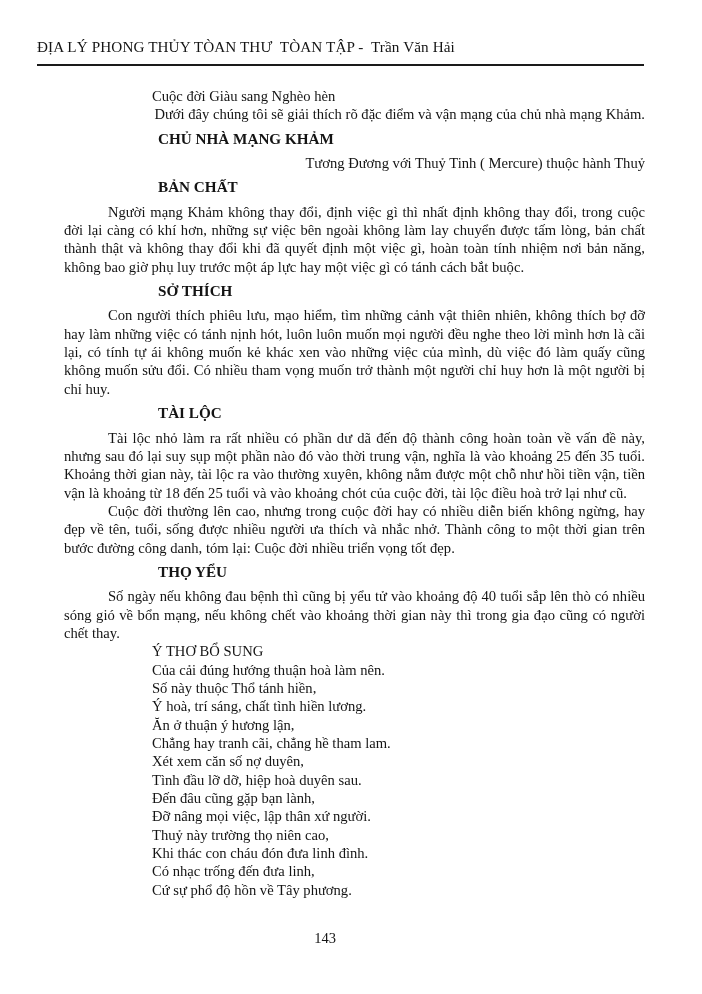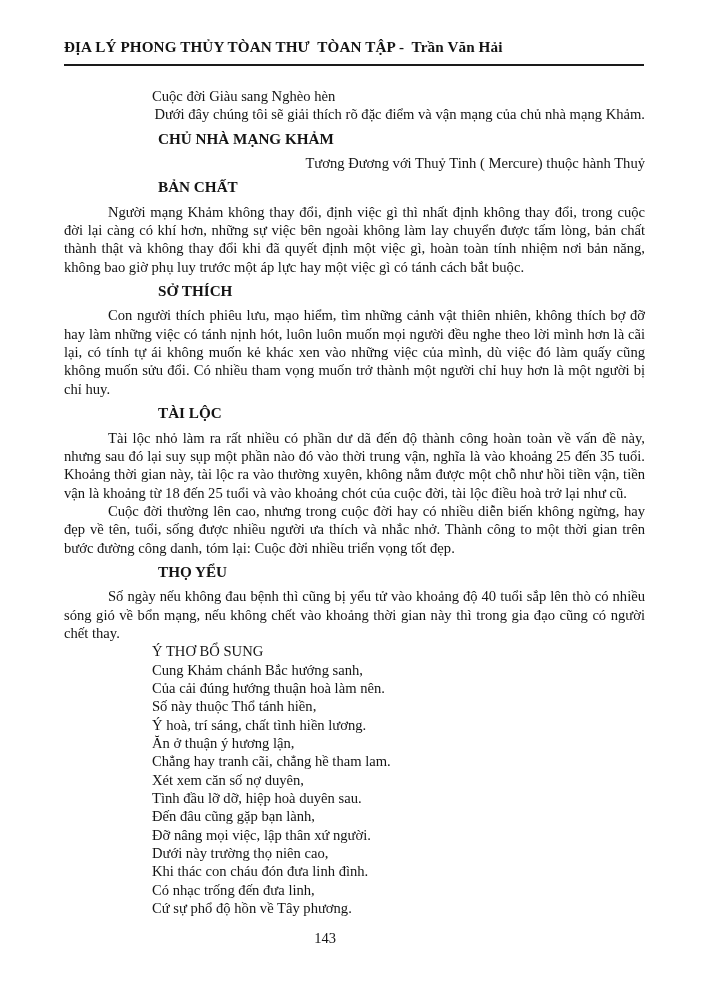--- a/index.html
+++ b/index.html
@@ -11,22 +11,21 @@
     position: relative;
     width: 702px;
     height: 994px;
     background: #ffffff;
     color: #141414;
     font-family: "Liberation Serif", "DejaVu Serif", serif;
     overflow: hidden;
     box-sizing: border-box;
   }
   .page-header {
-    padding: 38px 58px 0 64px;
-    font-weight: bold;
+    padding: 38px 58px 0 37px;
   }
   .header-title {
     font-size: 15.2px;
     line-height: 17px;
     letter-spacing: 0.1px;
     white-space: pre;
   }
   .header-rule {
     margin-top: 9px;
     border: 0;
@@ -104,31 +103,30 @@
 
     <h2 class="section-heading">TÀI LỘC</h2>
     <p class="para">Tài lộc nhỏ làm ra rất nhiều có phần dư dã đến độ thành công hoàn toàn về vấn đề này, nhưng sau đó lại suy sụp một phần nào đó vào thời trung vận, nghĩa là vào khoảng 25 đến 35 tuổi. Khoảng thời gian này, tài lộc ra vào thường xuyên, không nằm được một chỗ như hồi tiền vận, tiền vận là khoảng từ 18 đến 25 tuổi và vào khoảng chót của cuộc đời, tài lộc điều hoà trở lại như cũ.</p>
 
     <p class="para">Cuộc đời thường lên cao, nhưng trong cuộc đời hay có nhiều diễn biến không ngừng, hay đẹp về tên, tuổi, sống được nhiều người ưa thích và nhắc nhở. Thành công to một thời gian trên bước đường công danh, tóm lại: Cuộc đời nhiều triển vọng tốt đẹp.</p>
 
     <h2 class="section-heading">THỌ YỂU</h2>
     <p class="para">Số ngày nếu không đau bệnh thì cũng bị yểu tử vào khoảng độ 40 tuổi sắp lên thò có nhiều sóng gió về bổn mạng, nếu không chết vào khoảng thời gian này thì trong gia đạo cũng có người chết thay.</p>
 
     <p class="poem-title">Ý THƠ BỔ SUNG</p>
-    <p class="poem-line">Cung Khảm chánh Bắc hướng sanh,</p>
     <p class="poem-line">Của cải đúng hướng thuận hoà làm nên.</p>
     <p class="poem-line">Số này thuộc Thổ tánh hiền,</p>
     <p class="poem-line">Ý hoà, trí sáng, chất tình hiền lương.</p>
     <p class="poem-line">Ăn ở thuận ý hương lận,</p>
     <p class="poem-line">Chẳng hay tranh cãi, chẳng hề tham lam.</p>
     <p class="poem-line">Xét xem căn số nợ duyên,</p>
     <p class="poem-line">Tình đầu lỡ dỡ, hiệp hoà duyên sau.</p>
     <p class="poem-line">Đến đâu cũng gặp bạn lành,</p>
     <p class="poem-line">Đỡ nâng mọi việc, lập thân xứ người.</p>
-    <p class="poem-line">Dưới này trường thọ niên cao,</p>
+    <p class="poem-line">Thuỷ này trường thọ niên cao,</p>
     <p class="poem-line">Khi thác con cháu đón đưa linh đình.</p>
     <p class="poem-line">Có nhạc trống đến đưa linh,</p>
     <p class="poem-line">Cứ sự phổ độ hồn về Tây phương.</p>
 
   </main>
 
   <footer class="page-footer">
     <span>143</span>
   </footer>
 

